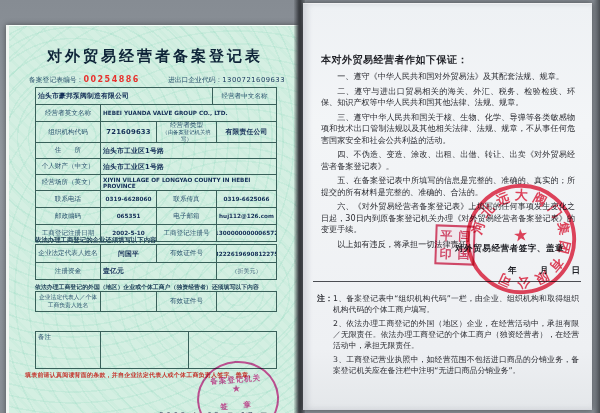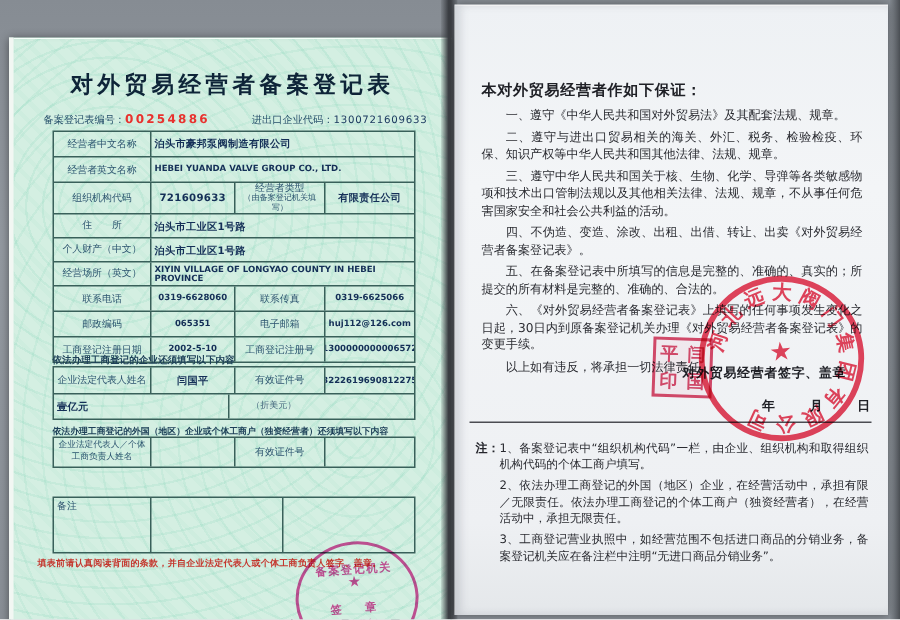--- a/index.html
+++ b/index.html
@@ -98,22 +98,22 @@
 
     <div class="lp-title">对外贸易经营者备案登记表</div>
 
     <div class="lp-meta">
       <span>备案登记表编号：</span><span class="num">00254886</span>
       <span class="right"><span>进出口企业代码：</span><span class="iecode">1300721609633</span></span>
     </div>
 
     <div class="tbl" style="top:62px;">
       <div class="tr" style="height:16px;">
+        <div class="td c24 val left">泊头市豪邦泵阀制造有限公司</div>
         <div class="td c1 lbl">经营者中文名称</div>
-        <div class="td c24 val left">泊头市豪邦泵阀制造有限公司</div>
       </div>
       <div class="tr" style="height:16px;">
         <div class="td c1 lbl">经营者英文名称</div>
         <div class="td c24 val left small">HEBEI YUANDA VALVE GROUP CO., LTD.</div>
       </div>
       <div class="tr" style="height:20px;">
         <div class="td c1 lbl">组织机构代码</div>
         <div class="td c2 val">721609633</div>
         <div class="td c3 lbl">
             <span><span>经营者类型</span><span class="sub">（由备案登记机关填写）</span></span>
@@ -155,20 +155,21 @@
     <div class="sect" style="top:211px;">依法办理工商登记的企业还须填写以下内容</div>
 
     <div class="tbl" style="top:219px;">
       <div class="tr" style="height:17px;">
         <div class="td c1 lbl">企业法定代表人姓名</div>
         <div class="td c2 val">闫国平</div>
         <div class="td c3 lbl">有效证件号</div>
         <div class="td c4 val small">132226196908122752</div>
       </div>
       <div class="tr" style="height:16px;">
+        <div class="td c1 lbl">注册资金</div>
         <div class="td c23 val left">壹亿元</div>
         <div class="td c4 lbl dim">（折美元）</div>
       </div>
     </div>
 
     <div class="sect" style="top:258px;width:250px;font-size:5.9px;">依法办理工商登记的外国（地区）企业或个体工商户（独资经营者）还须填写以下内容</div>
 
     <div class="tbl" style="top:266px;">
       <div class="tr" style="height:19px;">
         <div class="td c1 lbl" style="font-size:5.8px;">企业法定代表人／个体工商负责人姓名</div>

